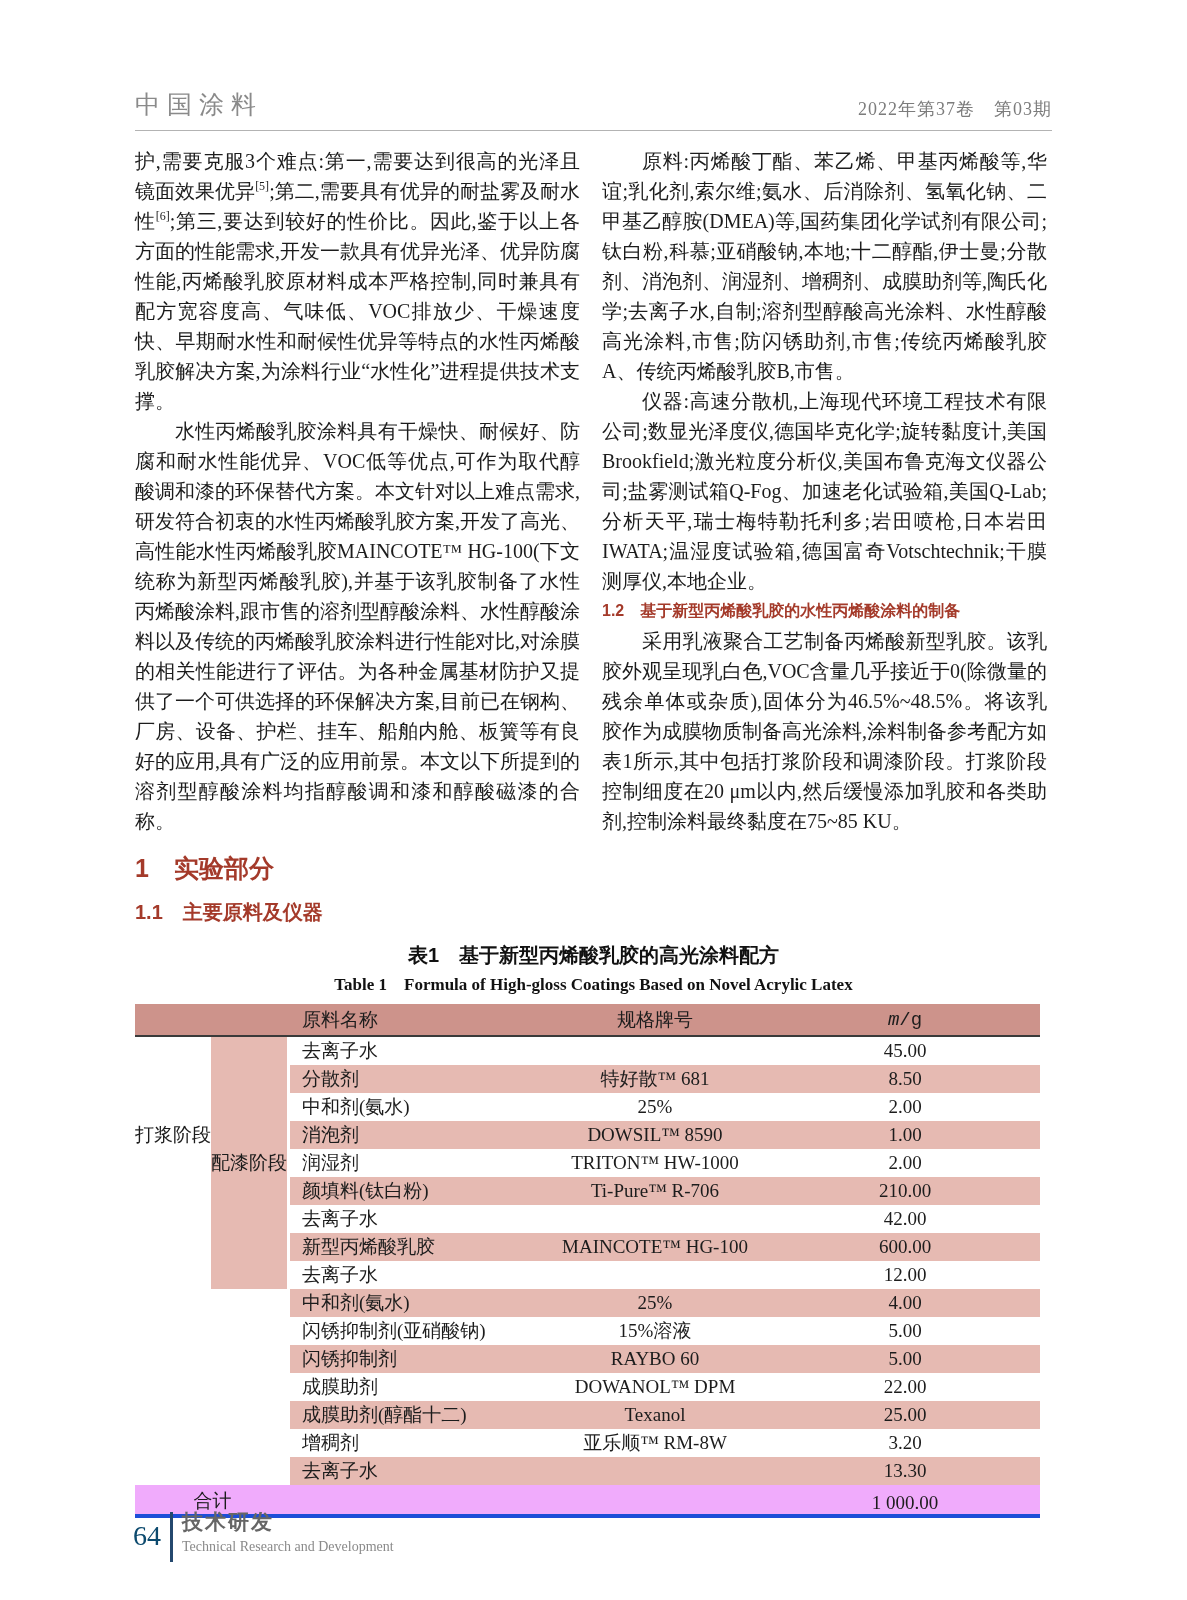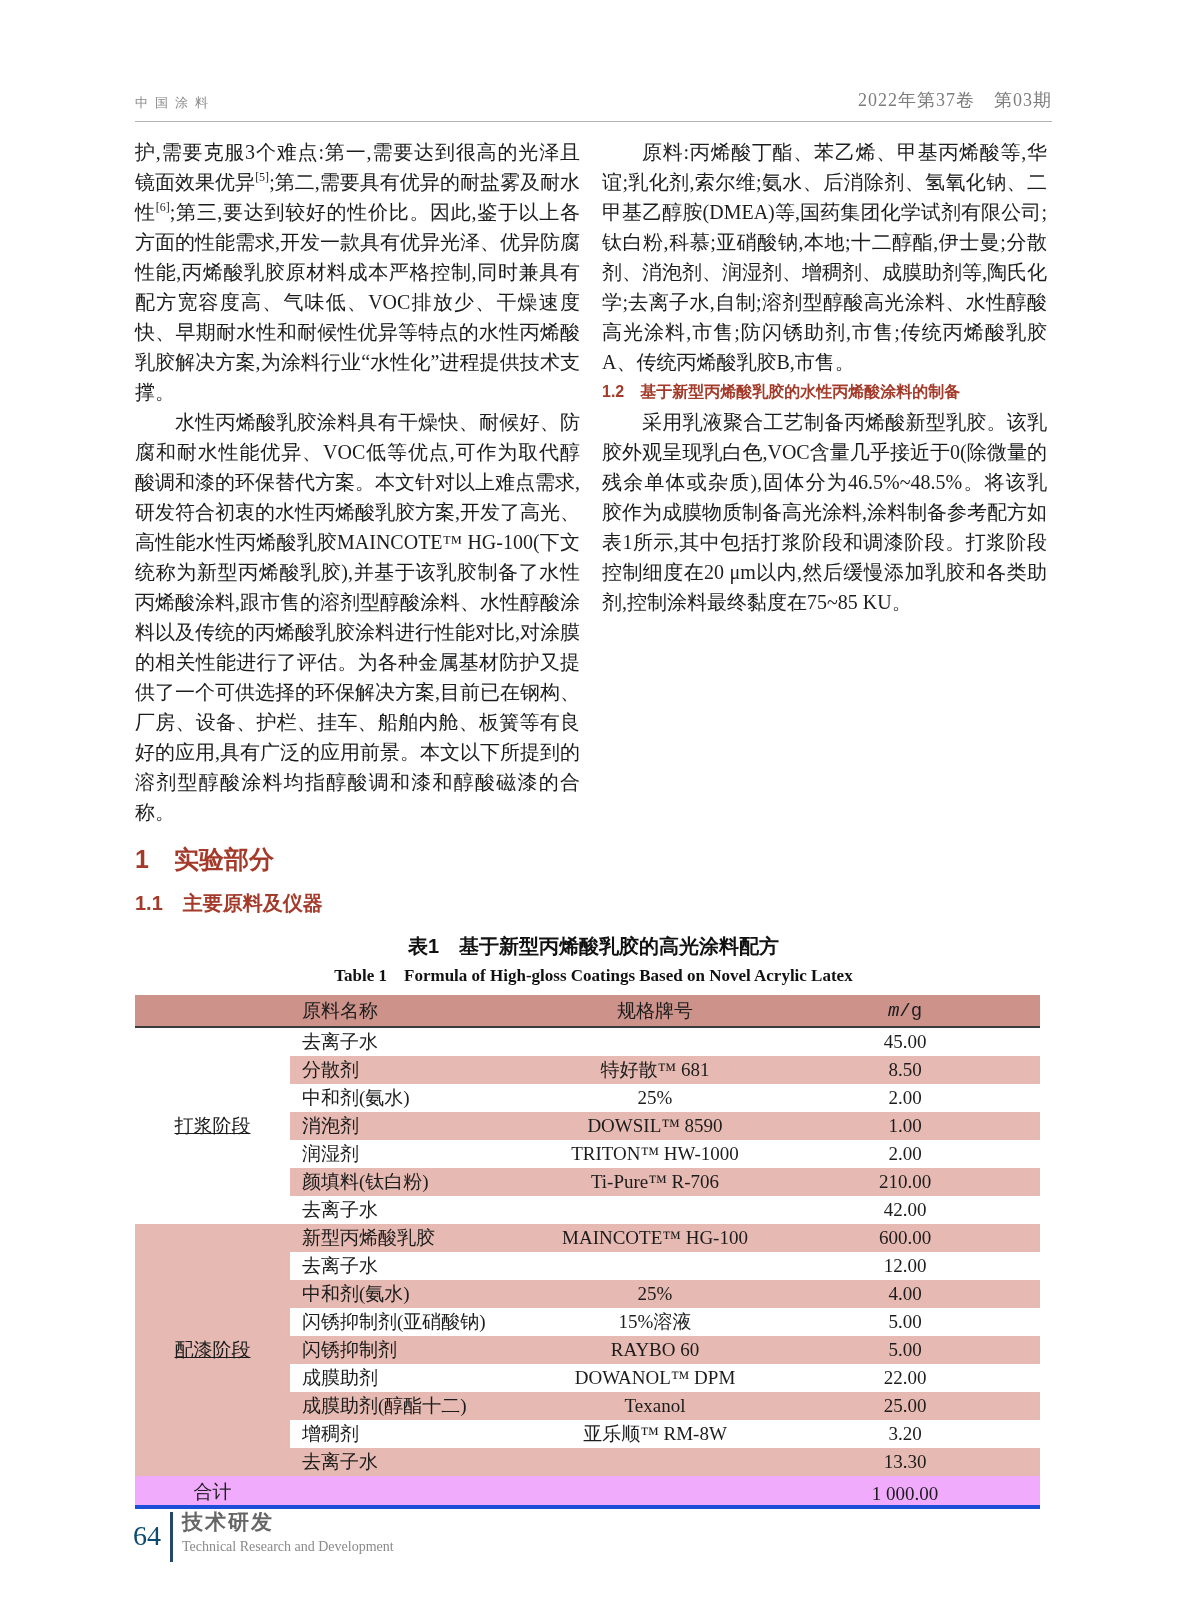--- a/index.html
+++ b/index.html
@@ -11,21 +11,21 @@
     padding:88px 135px 0 135px;
     font-family:"Liberation Serif","DejaVu Serif",serif;
     color:#1c1c1c;
     overflow:hidden;
   }
   
   .pagehead {
     display:flex; justify-content:space-between; align-items:flex-end;
     border-bottom:1px solid #b3b3b3; padding-bottom:9px;
   }
-  .journal { font-size:13px; color:#8a8a8a; letter-spacing:7px; }
+  .journal { font-size:25px; color:#8a8a8a; letter-spacing:7px; }
   .issue   { font-size:18px; color:#7c7c7c; letter-spacing:1px; }
 
   
   .columns { display:flex; gap:22px; margin-top:15px; }
   .col { width:445px; }
   .body-p {
     font-size:20px; line-height:30px; text-align:justify;
     color:#1c1c1c;
   }
   .body-p.indent { text-indent:2em; }
@@ -59,21 +59,21 @@
   .tbl { width:905px; font-size:19px; }
   .c-group { width:155px; text-align:center; }
   .c-name  { width:250px; padding-left:12px; }
   .c-spec  { width:230px; text-align:center; }
   .c-val   { width:270px; text-align:center; }
   .thead {
     display:flex; align-items:center; height:33px;
     background:#cd938b; border-bottom:2px solid #3a3a3a;font-family:Liberation Mono, monospace;
   }
   .tbody { display:flex; }
-  .gcol { width:155px; display:flex; flex-direction:column;text-decoration:underline; }
+  .gcol { width:155px; display:flex; flex-direction:row; }
   .gcell { display:flex; align-items:center; justify-content:center; font-size:19px; }
   .gcell-1 { height:196px; background:#ffffff; }
   .gcell-2 { height:252px; background:#e6bab2; }
   .rows { width:750px; display:flex; flex-direction:column; }
   .trow { display:flex; align-items:center; height:28px; background:#ffffff; }
   .trow.pink { background:#e6bab2; }
   .trow .c-name { width:250px; }
   .trow .c-spec { width:230px; }
   .trow .c-val  { width:270px; }
   .total {
@@ -106,20 +106,21 @@
 
     <div class="col">
       <p class="body-p"><span>护,需要克服3个难点:第一,需要达到很高的光泽且镜面效果优异</span><sup>[5]</sup><span>;第二,需要具有优异的耐盐雾及耐水性</span><sup>[6]</sup><span>;第三,要达到较好的性价比。因此,鉴于以上各方面的性能需求,开发一款具有优异光泽、优异防腐性能,丙烯酸乳胶原材料成本严格控制,同时兼具有配方宽容度高、气味低、VOC排放少、干燥速度快、早期耐水性和耐候性优异等特点的水性丙烯酸乳胶解决方案,为涂料行业“水性化”进程提供技术支撑。</span></p>
       <p class="body-p indent">水性丙烯酸乳胶涂料具有干燥快、耐候好、防腐和耐水性能优异、VOC低等优点,可作为取代醇酸调和漆的环保替代方案。本文针对以上难点需求,研发符合初衷的水性丙烯酸乳胶方案,开发了高光、高性能水性丙烯酸乳胶MAINCOTE™ HG-100(下文统称为新型丙烯酸乳胶),并基于该乳胶制备了水性丙烯酸涂料,跟市售的溶剂型醇酸涂料、水性醇酸涂料以及传统的丙烯酸乳胶涂料进行性能对比,对涂膜的相关性能进行了评估。为各种金属基材防护又提供了一个可供选择的环保解决方案,目前已在钢构、厂房、设备、护栏、挂车、船舶内舱、板簧等有良好的应用,具有广泛的应用前景。本文以下所提到的溶剂型醇酸涂料均指醇酸调和漆和醇酸磁漆的合称。</p>
       <div class="h1">1　实验部分</div>
       <div class="h2">1.1　主要原料及仪器</div>
     </div>
 
     <div class="col">
       <p class="body-p indent">原料:丙烯酸丁酯、苯乙烯、甲基丙烯酸等,华谊;乳化剂,索尔维;氨水、后消除剂、氢氧化钠、二甲基乙醇胺(DMEA)等,国药集团化学试剂有限公司;钛白粉,科慕;亚硝酸钠,本地;十二醇酯,伊士曼;分散剂、消泡剂、润湿剂、增稠剂、成膜助剂等,陶氏化学;去离子水,自制;溶剂型醇酸高光涂料、水性醇酸高光涂料,市售;防闪锈助剂,市售;传统丙烯酸乳胶A、传统丙烯酸乳胶B,市售。</p>
+      <p class="body-p indent">仪器:高速分散机,上海现代环境工程技术有限公司;数显光泽度仪,德国毕克化学;旋转黏度计,美国Brookfield;激光粒度分析仪,美国布鲁克海文仪器公司;盐雾测试箱Q-Fog、加速老化试验箱,美国Q-Lab;分析天平,瑞士梅特勒托利多;岩田喷枪,日本岩田IWATA;温湿度试验箱,德国富奇Votschtechnik;干膜测厚仪,本地企业。</p>
       <div class="h3">1.2　基于新型丙烯酸乳胶的水性丙烯酸涂料的制备</div>
       <p class="body-p indent">采用乳液聚合工艺制备丙烯酸新型乳胶。该乳胶外观呈现乳白色,VOC含量几乎接近于0(除微量的残余单体或杂质),固体分为46.5%~48.5%。将该乳胶作为成膜物质制备高光涂料,涂料制备参考配方如表1所示,其中包括打浆阶段和调漆阶段。打浆阶段控制细度在20 μm以内,然后缓慢添加乳胶和各类助剂,控制涂料最终黏度在75~85 KU。</p>
     </div>
 
   </div>
 
   <div class="table-area">
     <div class="tbl-title-zh">表1　基于新型丙烯酸乳胶的高光涂料配方</div>
     <div class="tbl-title-en">Table 1　Formula of High-gloss Coatings Based on Novel Acrylic Latex</div>
 

